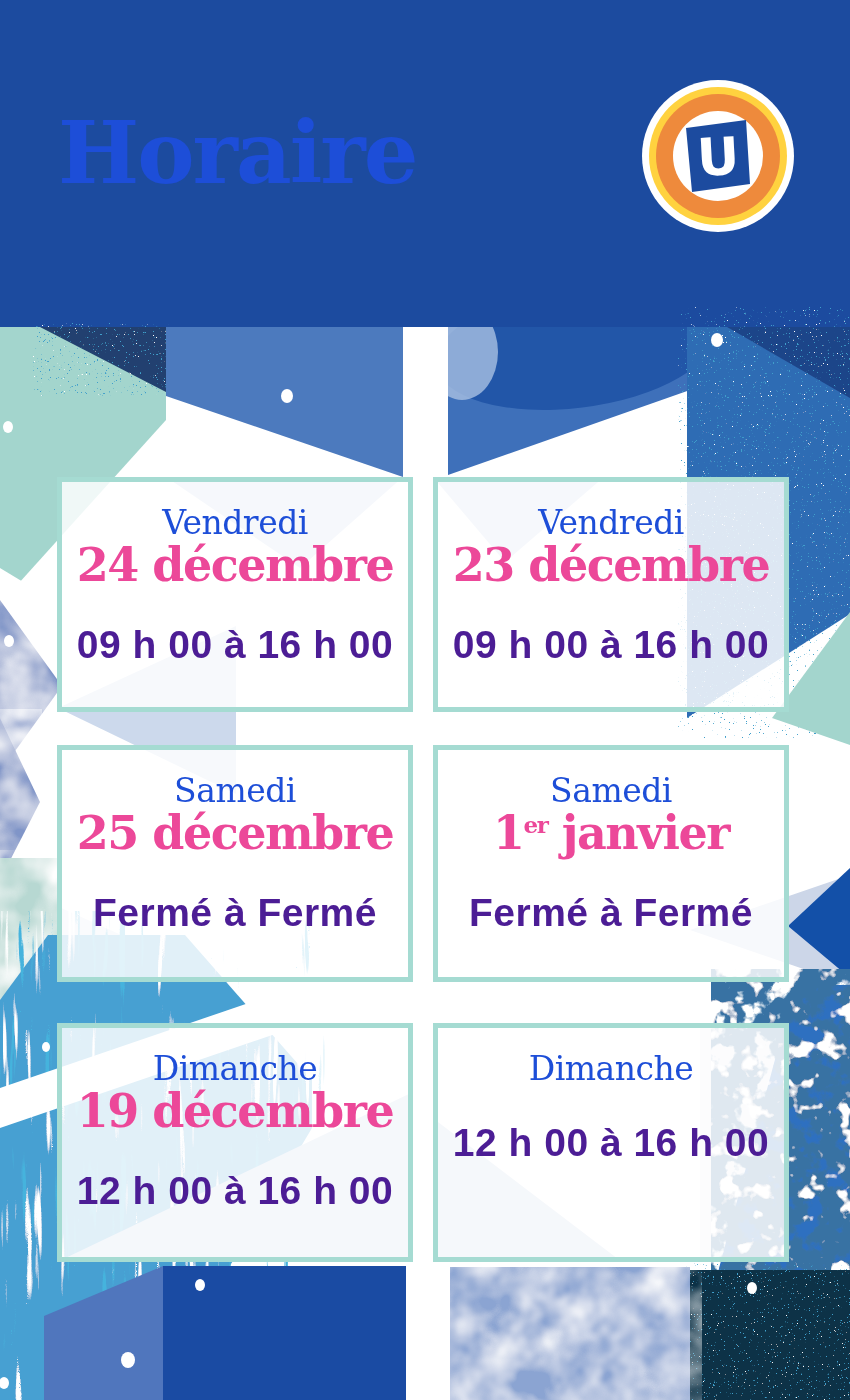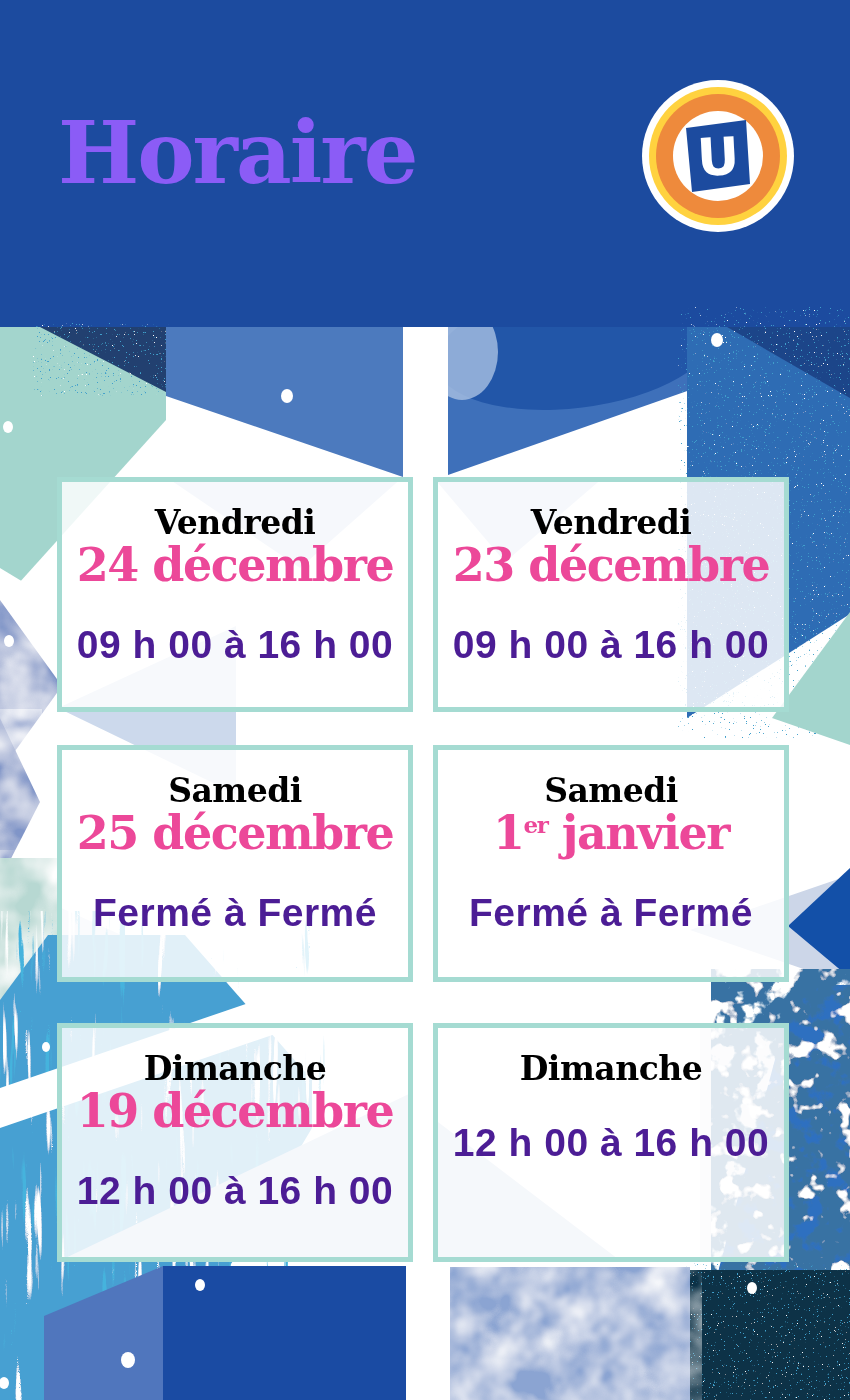--- a/index.html
+++ b/index.html
@@ -6,42 +6,42 @@
   body{
     width:850px;height:1400px;position:relative;overflow:hidden;
     background:#ffffff;
     font-family:"DejaVu Serif", serif;
   }
   .bg-svg{position:absolute;left:0;top:0;width:850px;height:1400px;display:block;}
 
   
   .title{
     position:absolute;left:58px;top:48px;width:560px;
-    color:#8b5cf6;font-family:"DejaVu Serif",serif;font-weight:bold;
+    color:#1d4ed8;font-family:"DejaVu Serif",serif;font-weight:bold;
     font-size:86px;line-height:1.09;letter-spacing:-2px;
   }
   .logo{position:absolute;left:641px;top:79px;}
 
   
   .card{
     position:absolute;width:346px;box-sizing:content-box;
     border:5px solid #a5dbd2;background:rgba(255,255,255,0.84);
     text-align:center;
   }
   .c1{left:57px; top:477px;height:225px;}
   .c2{left:433px;top:477px;height:225px;}
   .c3{left:57px; top:745px;height:227px;}
   .c4{left:433px;top:745px;height:227px;}
   .c5{left:57px; top:1023px;height:229px;}
   .c6{left:433px;top:1023px;height:229px;}
 
   .day{
     margin-top:24px;
-    font-family:"DejaVu Serif",serif;font-weight:bold;
-    font-size:33px;line-height:1.05;color:#000000;letter-spacing:-0.5px;
+    font-family:"DejaVu Serif",serif;font-weight:normal;
+    font-size:33px;line-height:1.05;color:#1d4ed8;letter-spacing:-0.5px;
   }
   .date{
     font-family:"DejaVu Serif",serif;font-weight:bold;
     font-size:46px;line-height:1.05;color:#ec4899;letter-spacing:-1.5px;
   }
   .date sup{font-size:0.5em;vertical-align:super;line-height:0;}
   .time{
     margin-top:36px;
     font-family:"Liberation Sans",sans-serif;font-weight:bold;
     font-size:39px;line-height:1.0;color:#4c1d95;letter-spacing:0.5px;

